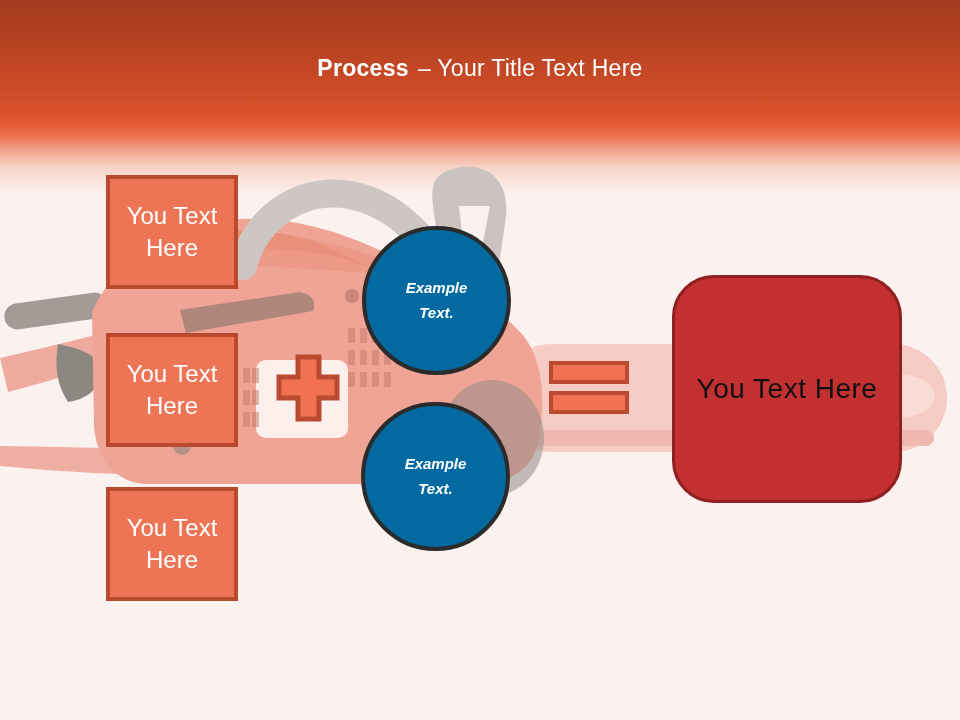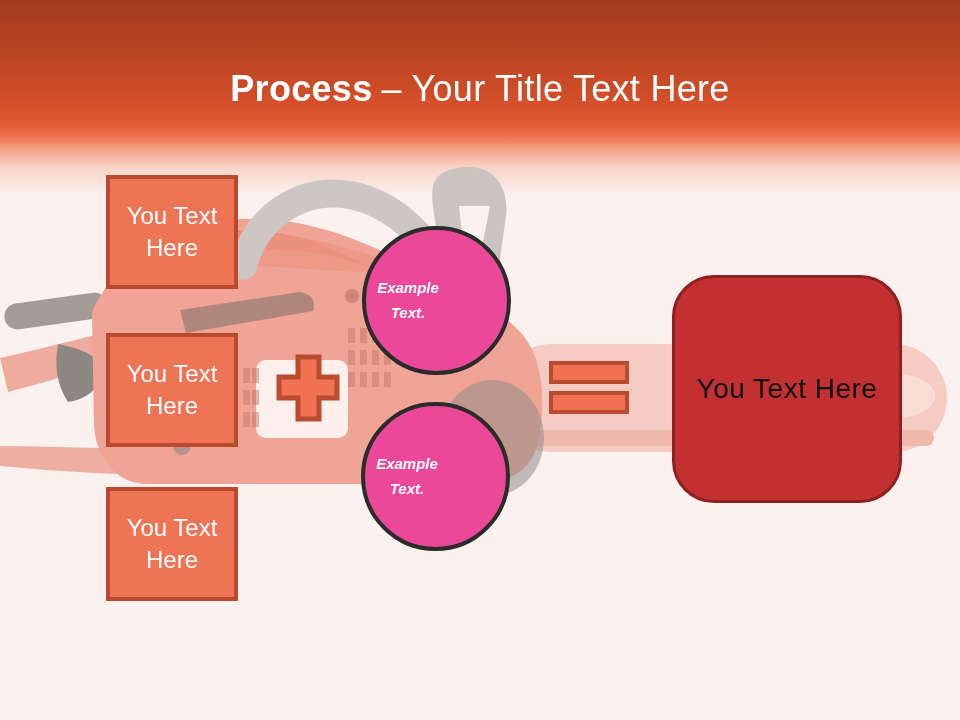--- a/index.html
+++ b/index.html
@@ -10,44 +10,44 @@
     margin:0 auto;
   }
   
   .header-band {
     position:absolute; top:0; left:0; width:960px; height:195px;
     background:linear-gradient(180deg,
       #a33a1d 0%, #b64222 22%, #c94a26 42%, #d8512c 56%,
       #e25c35 64%, #ed7150 70%, #f3a38b 77%, #f9d4c8 86%, #fbf2f0 100%);
   }
   .title {
-    position:absolute; top:68px; left:0; width:960px; margin:0;
-    text-align:center; color:#ffffff; font-size:36px; font-weight:400;
+    position:absolute; top:55px; left:0; width:960px; margin:0;
+    text-align:center; color:#ffffff; font-size:23px; font-weight:400;
     letter-spacing:0.3px;
   }
   .title .title-bold { font-weight:700; }
   .title .title-rest { margin-left:9px; }
 
   .chainsaw-bg { position:absolute; top:0; left:0; pointer-events:none; }
 
   .step-box {
     position:absolute; left:106px; width:132px; height:114px;
     background:#ee7456; border:4px solid #b94a2e; box-sizing:border-box;
     display:flex; align-items:center; justify-content:center;
     text-align:center; color:#ffffff; font-size:24px; line-height:1.35;
     padding:0 8px; cursor:pointer;
   }
   .step-1 { top:175px; }
   .step-2 { top:333px; }
   .step-3 { top:487px; }
 
   .example-circle {
     position:absolute; width:149px; height:149px; border-radius:50%;
-    background:#ec4899; border:4px solid #2b2b2b; box-sizing:border-box;
-    display:flex; align-items:center; justify-content:flex-start;
+    background:#0369a1; border:4px solid #2b2b2b; box-sizing:border-box;
+    display:flex; align-items:center; justify-content:center;
     text-align:center; color:#ffffff; cursor:pointer;
   }
   .example-circle .circle-label {
     width:84px; font-size:15px; font-weight:700; font-style:italic; line-height:1.65;
   }
   .circle-1 { left:362px; top:226px; }
   .circle-2 { left:361px; top:402px; }
 
   .plus-wrap { position:absolute; left:276px; top:354px; width:64px; height:68px; }
 

